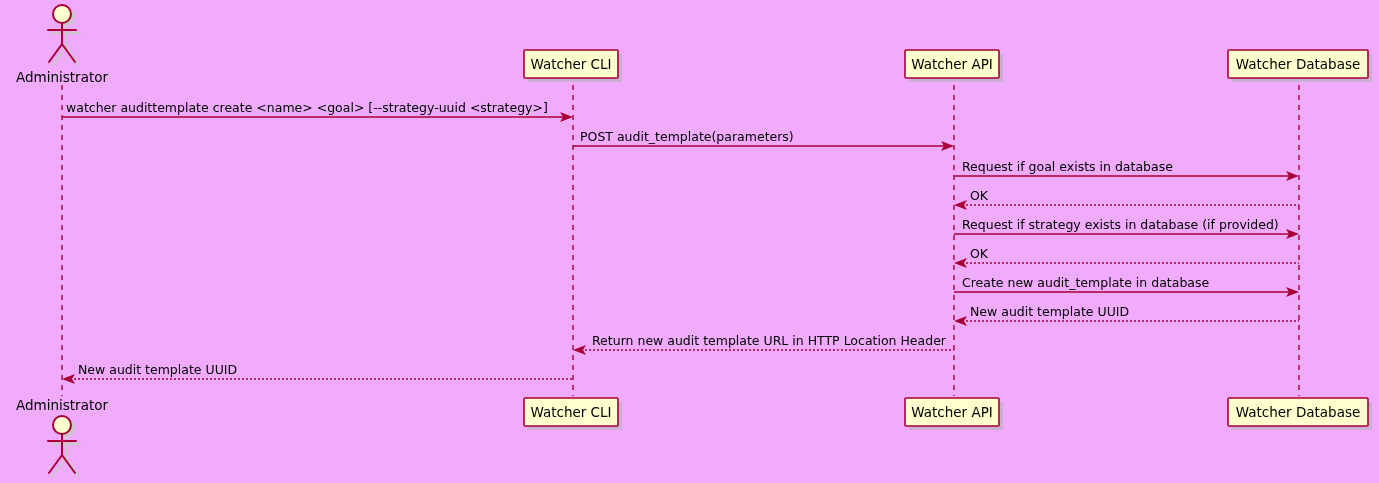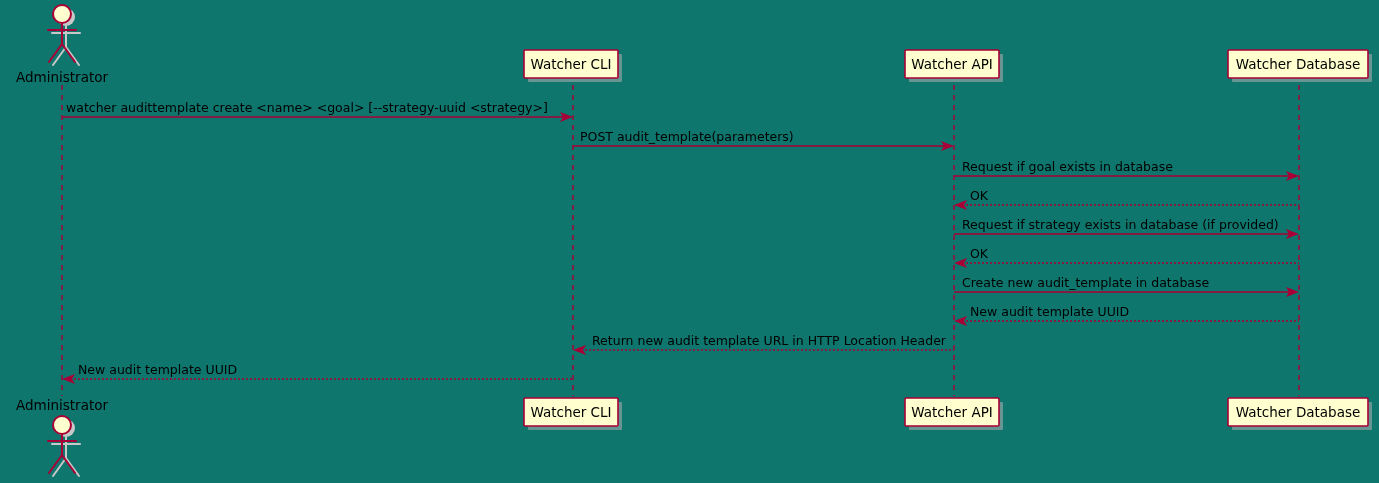--- a/index.html
+++ b/index.html
@@ -7,21 +7,21 @@
     padding: 0;
     background: #FFFFFF;
   }
   body {
     font-family: "DejaVu Sans", sans-serif;
   }
   #diagram {
     position: relative;
     width: 1379px;
     height: 483px;
-    background: #0f766e;
+    background: #f0abfc;
     overflow: hidden;
   }
   svg.layer {
     position: absolute;
     left: 0;
     top: 0;
     width: 1379px;
     height: 483px;
   }
   .lifeline {

